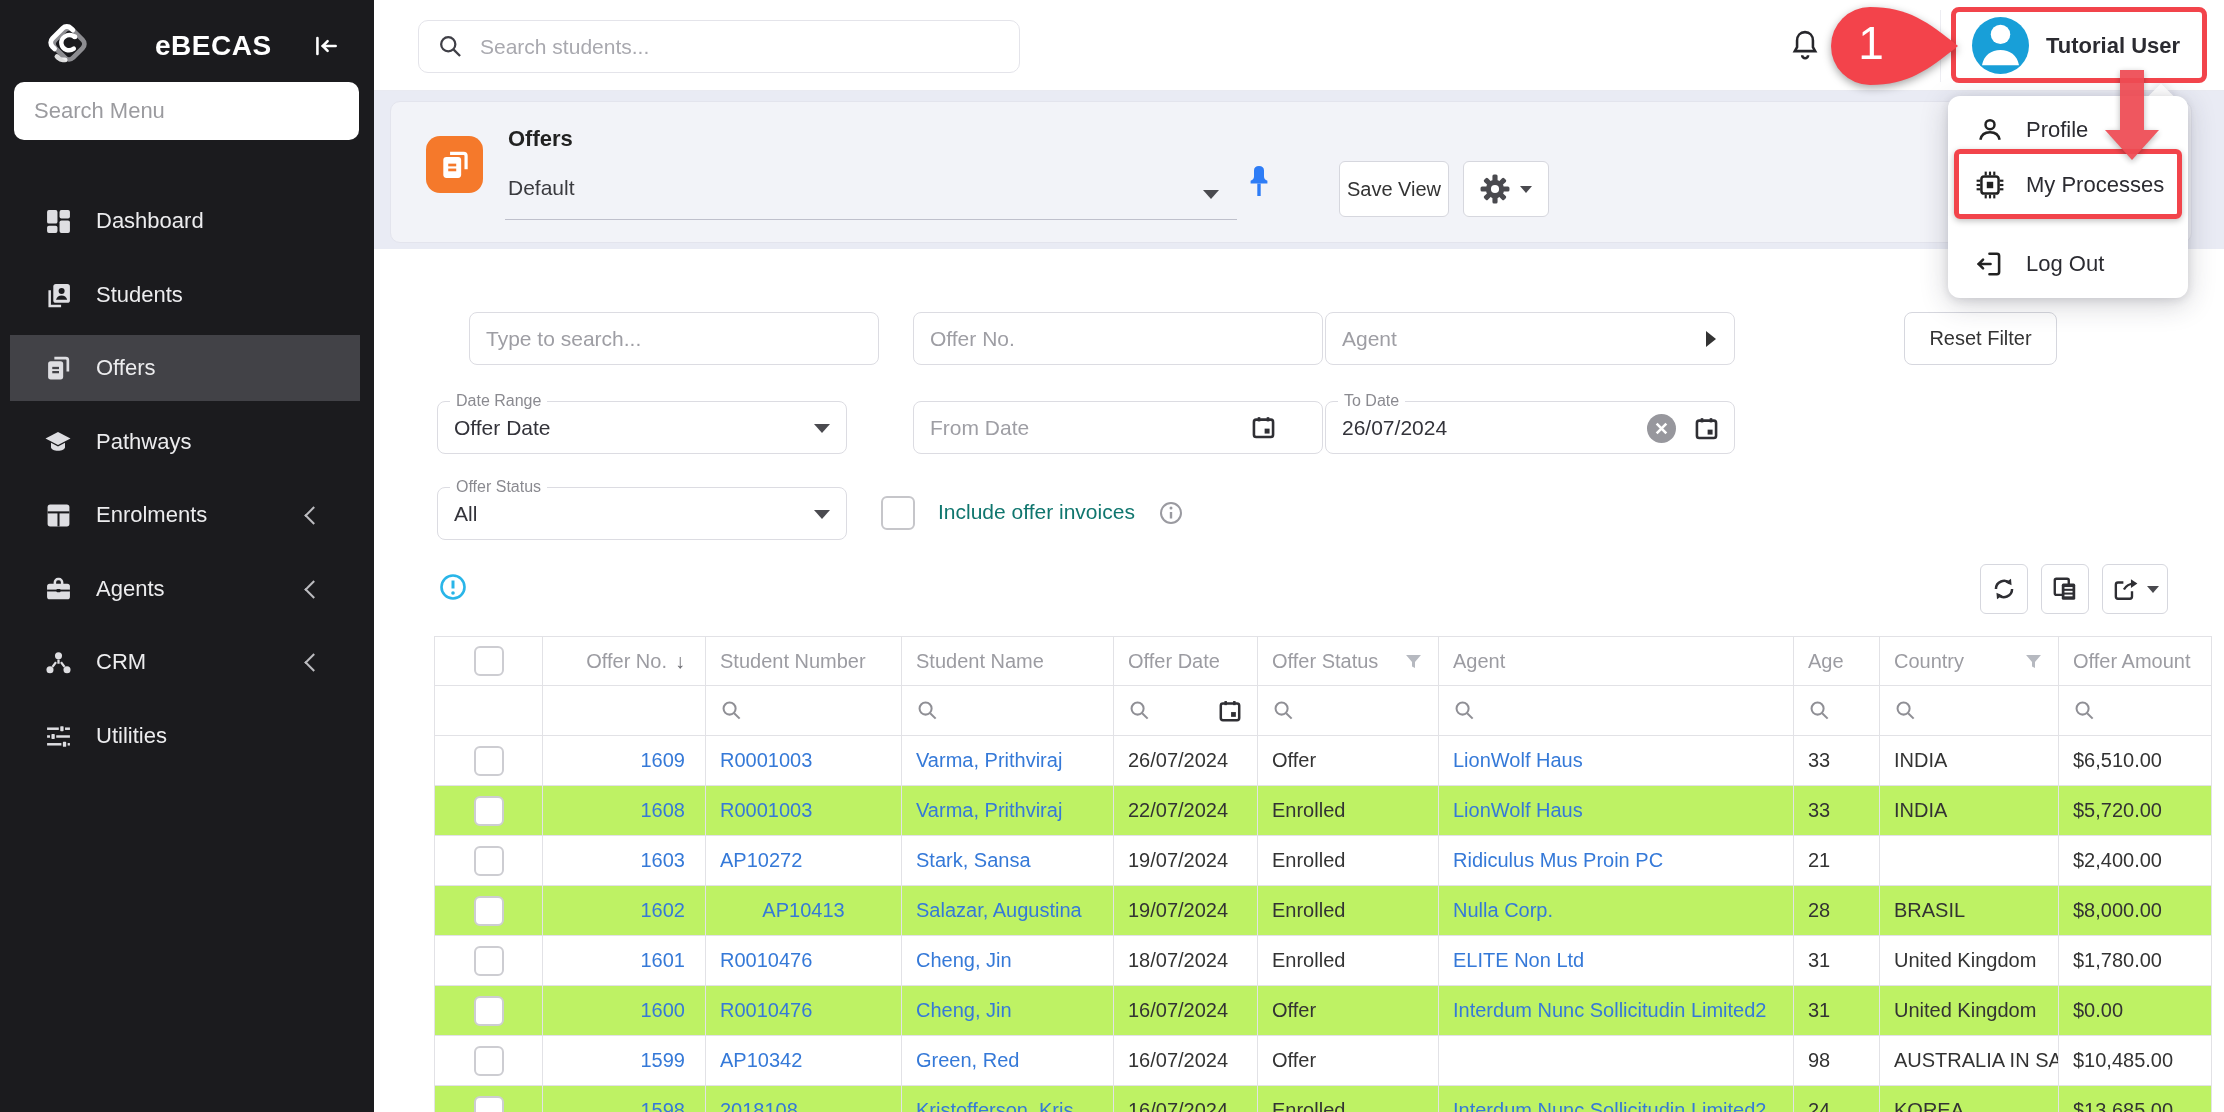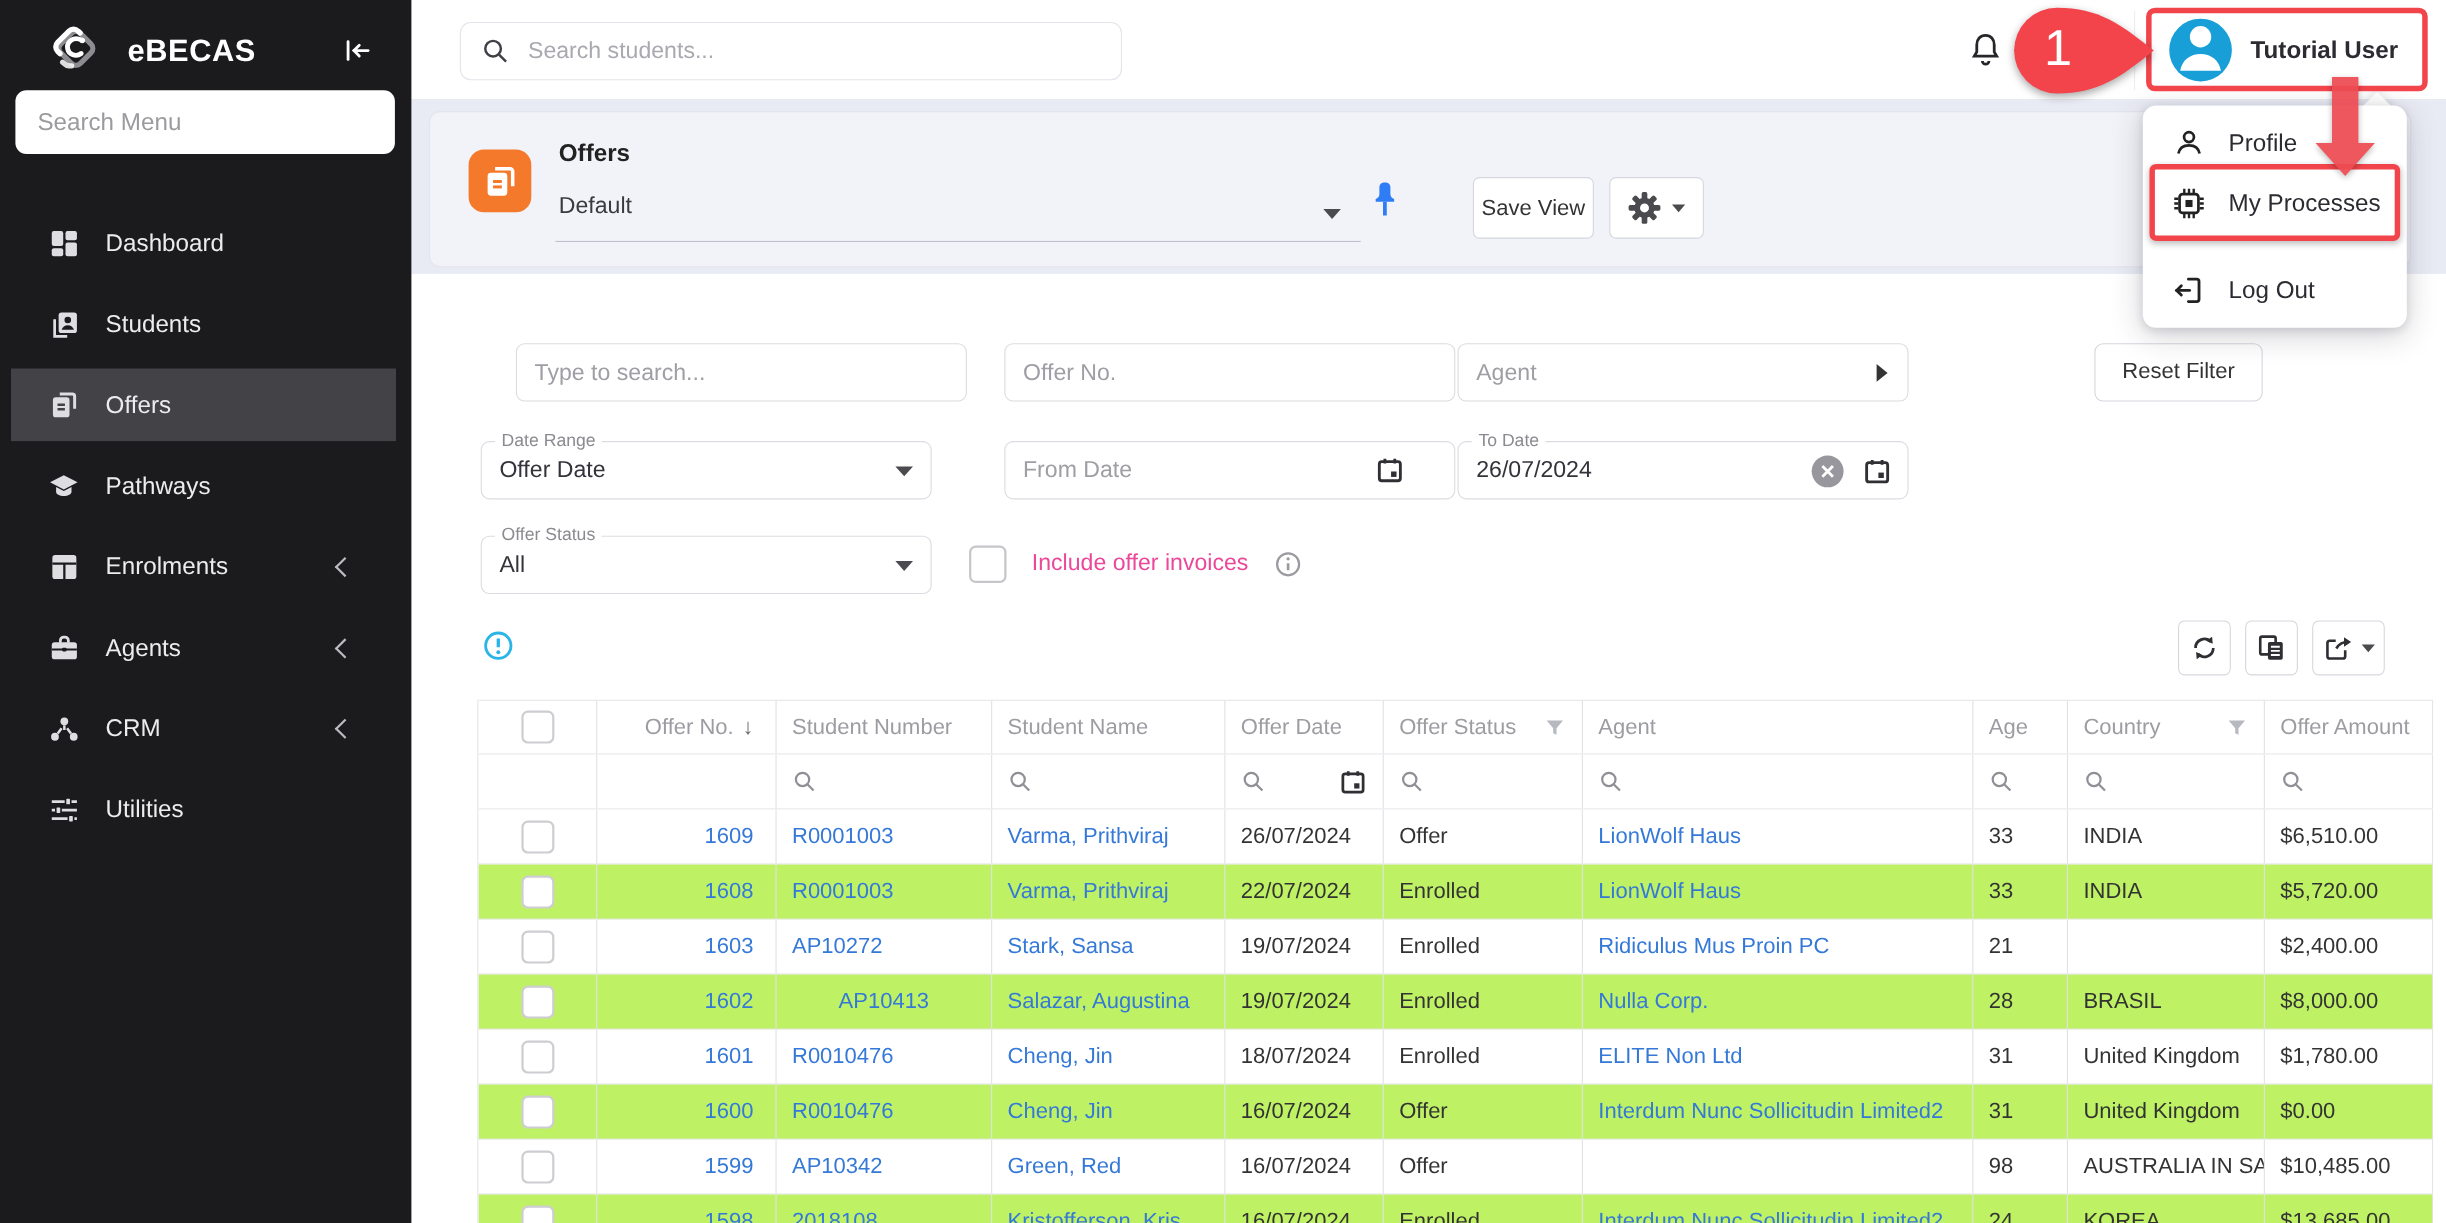--- a/index.html
+++ b/index.html
@@ -2,21 +2,21 @@
 <html><head>
 <meta charset="utf-8">
 <style>
   html,body{margin:0;padding:0;background:#fff;}
   .canvas{position:relative;width:2224px;height:1112px;overflow:hidden;background:#fff;
           font-family:"Liberation Sans","DejaVu Sans",sans-serif;color:#333;}
   .abs{position:absolute;}
 
   
   .sidebar{left:0;top:0;width:374px;height:1112px;background:#1b1b1e;z-index:5;}
-  .brand-row{left:0;top:0;width:374px;height:92px;display:flex;align-items:center;}
+  .brand-row{left:0;top:0;width:374px;height:92px;display:flex;align-items:center;gap:39px;}
   .brand-logo{margin-left:42px;}
   .brand-text{margin-left:20px;font-size:28px;font-weight:bold;color:#fff;letter-spacing:.5px;}
   .collapse-btn{margin-left:auto;margin-right:34px;cursor:pointer;display:flex;}
   .menu-search{left:14px;top:82px;width:345px;height:58px;background:#fff;border:none;border-radius:10px;
                font-size:22px;padding:0 20px;box-sizing:border-box;color:#333;font-family:inherit;}
   .menu-search::placeholder{color:#9b9b9f;}
   .nav-item{left:10px;width:350px;height:66px;display:flex;align-items:center;padding-left:34px;box-sizing:border-box;
             color:#ececee;font-size:22px;cursor:pointer;}
   .nav-item .nico{width:28px;display:flex;justify-content:center;margin-right:24px;}
   .nav-item.selected{background:#424247;}
@@ -62,21 +62,21 @@
   .f-box{position:absolute;width:410px;height:53px;}
   .fieldset{position:absolute;width:410px;height:53px;border:1px solid #dcdce2;border-radius:8px;background:#fff;
             box-sizing:border-box;cursor:pointer;}
   .f-label{position:absolute;top:-10px;left:12px;background:#fff;padding:0 6px;font-size:16px;color:#8a8a90;}
   .f-value{line-height:51px;padding-left:16px;font-size:21px;color:#33333a;}
   .f-caret{position:absolute;right:16px;top:22px;}
   .caret-right{width:0;height:0;border-top:8px solid transparent;border-bottom:8px solid transparent;
                border-left:10px solid #333;}
   .reset-btn{left:1904px;top:312px;width:153px;height:53px;border-radius:8px;}
   .checkbox{width:34px;height:34px;border:2px solid #c6c6ca;border-radius:6px;background:#fff;box-sizing:border-box;cursor:pointer;}
-  .inv-label{left:938px;top:500px;font-size:21px;color:#ec4899;}
+  .inv-label{left:938px;top:500px;font-size:21px;color:#0f766e;}
   .clear-circle{position:absolute;right:58px;top:12px;width:29px;height:29px;border-radius:50%;background:#97979d;
                 display:flex;align-items:center;justify-content:center;cursor:pointer;}
   .cal-in-field{position:absolute;right:14px;top:13px;cursor:pointer;}
   .tool-btn{border-radius:6px;gap:8px;}
   .tb-refresh{left:1980px;top:564px;width:48px;height:50px;}
   .tb-copy{left:2041px;top:564px;width:48px;height:50px;}
   .tb-export{left:2102px;top:564px;width:66px;height:50px;}
 
   
   .table-wrap{left:434px;top:636px;width:1778px;height:476px;overflow:hidden;border-left:1px solid #e2e2e6;box-sizing:border-box;}

